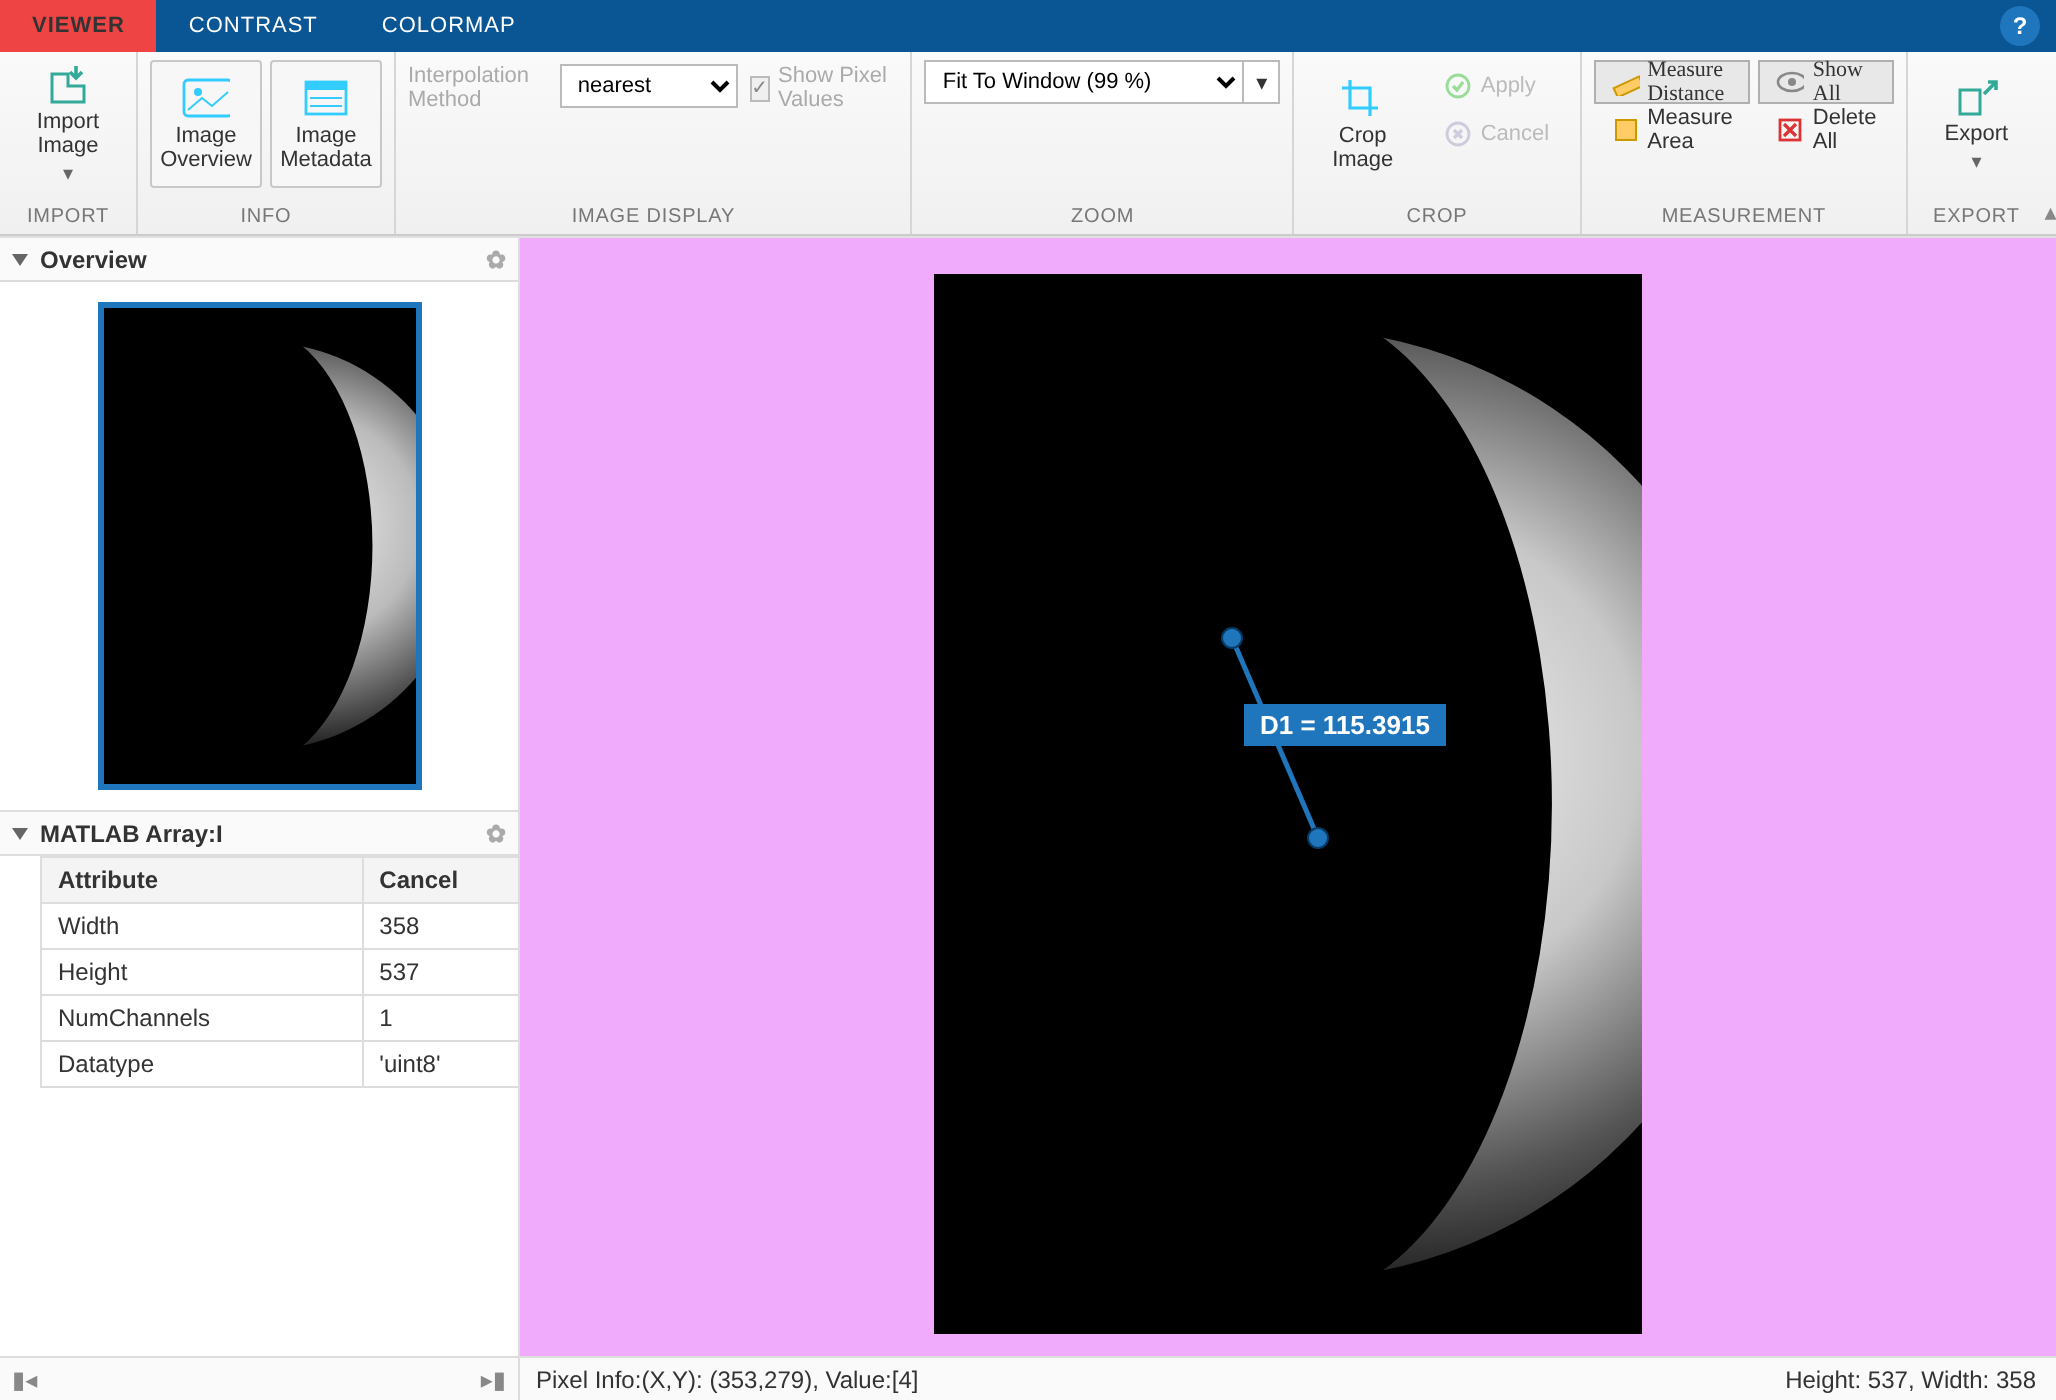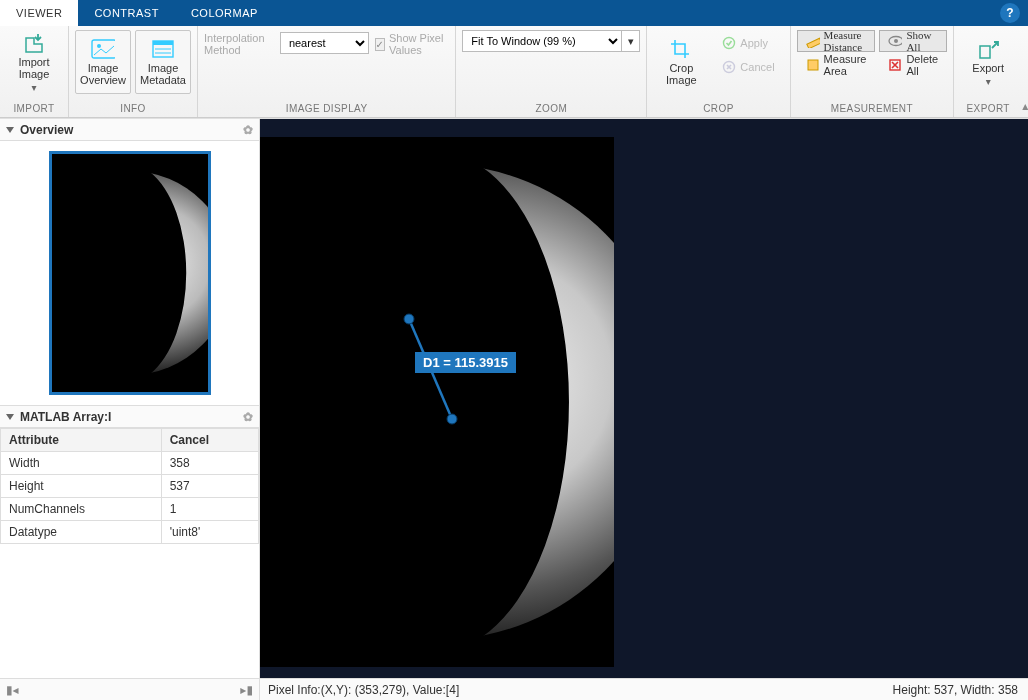--- a/index.html
+++ b/index.html
@@ -1,19 +1,19 @@
 <!DOCTYPE html>
 <html><head>
 <meta charset="utf-8">
 <style>
 * { box-sizing: border-box; margin: 0; padding: 0; }
 body { font-family: "Segoe UI", Arial, sans-serif; font-size: 12px; color: #333; background: #fff; width: 1028px; height: 700px; overflow: hidden; display: flex; flex-direction: column; }
 .tabbar { background: #0a5594; display: flex; align-items: center; height: 26px; }
 .tab { padding: 0 16px; height: 26px; line-height: 26px; color: #fff; font-size: 11px; letter-spacing: 0.5px; cursor: pointer; }
-.tab.active { background: #ffffff; color: #333; font-weight: 400; }
+.tab.active { background: #ef4444; color: #333; font-weight: 700; }
 .help-circle { margin-left: auto; margin-right: 8px; width: 20px; height: 20px; border-radius: 50%; background: #1f76bd; display: flex; align-items: center; justify-content: center; color: #fff; font-weight: bold; font-size: 12px; }
 .toolstrip { background: linear-gradient(#fafafa,#f0f0f0); border-bottom: 1px solid #ccc; display: flex; height: 92px; }
 .tgroup { display: flex; flex-direction: column; border-right: 1px solid #d6d6d6; }
 .tgroup-body { display: flex; align-items: flex-start; padding: 4px 6px; flex: 1; gap: 4px; }
 .tgroup-label { text-align: center; font-size: 10px; color: #777; padding: 2px 0 3px; letter-spacing: 0.4px; }
 .bigbtn { display: flex; flex-direction: column; align-items: center; justify-content: center; width: 56px; height: 64px; border: 1px solid transparent; border-radius: 2px; cursor: pointer; font-size: 11px; text-align: center; gap: 2px; }
 .bigbtn.framed { border: 1px solid #c8c8c8; background: #f7f7f7; }
 .bigbtn .ic { width: 24px; height: 22px; display: flex; align-items: center; justify-content: center; }
 .smalldrop { font-size: 10px; color: #666; }
 .stackcol { display: flex; flex-direction: row; gap: 6px; padding-top: 2px; }
@@ -28,24 +28,24 @@
 .collapse-bar { width: 12px; text-align: right; padding-right: 4px; color: #888; }
 .mainrow { display: flex; flex: 1; min-height: 0; border-top: 1px solid #e0e0e0; }
 .leftpanel { width: 260px; display: flex; flex-direction: column; border-right: 1px solid #ddd; }
 .pane-header { display: flex; align-items: center; height: 22px; padding: 0 6px; font-weight: 600; font-size: 12px; border-bottom: 1px solid #ddd; background: #fafafa; gap: 4px; }
 .pane-header .spacer { flex: 1; }
 .tri { display: inline-block; width: 0; height: 0; border-left: 4px solid transparent; border-right: 4px solid transparent; border-top: 6px solid #666; margin-right: 2px; }
 .gear { color: #aaa; font-size: 12px; }
 .overview-body { padding: 10px; display: flex; justify-content: center; border-bottom: 1px solid #ddd; }
 .thumb-frame { border: 3px solid #1f76bd; width: 162px; height: 244px; background: #000; position: relative; }
 .attr-body { flex: 1; overflow: auto; }
-.attr-table { width: 100%; border-collapse: collapse; font-size: 12px; }
+.attr-table { width: 100%; border-collapse: collapse; font-size: 12px; margin-left: 20px; }
 .attr-table th, .attr-table td { border: 1px solid #ddd; padding: 4px 8px; text-align: left; }
 .attr-table th { background: #f4f4f4; font-weight: 700; }
-.canvas { flex: 1; position: relative; background: #0f172a; display: flex; align-items: flex-start; overflow: hidden; }
+.canvas { flex: 1; position: relative; background: #f0abfc; display: flex; align-items: flex-start; justify-content: center; overflow: hidden; }
 .moonbox { margin-top: 18px; width: 354px; height: 530px; background: #000; position: relative; }
 .distlabel { position: absolute; background: #1f76bd; color: #fff; font-weight: 700; font-size: 13px; padding: 3px 8px; white-space: nowrap; }
 .statusbar { height: 22px; border-top: 1px solid #ddd; display: flex; align-items: center; font-size: 12px; background: #fafafa; }
 .statusbar .navseg { width: 260px; border-right: 1px solid #ddd; height: 100%; display: flex; align-items: center; padding: 0 6px; gap: 4px; color: #888; }
 .statusbar .midseg { flex: 1; padding: 0 8px; }
 .statusbar .rightseg { padding: 0 10px; }
 svg { display: block; }
 </style>
 </head>
 <body>

